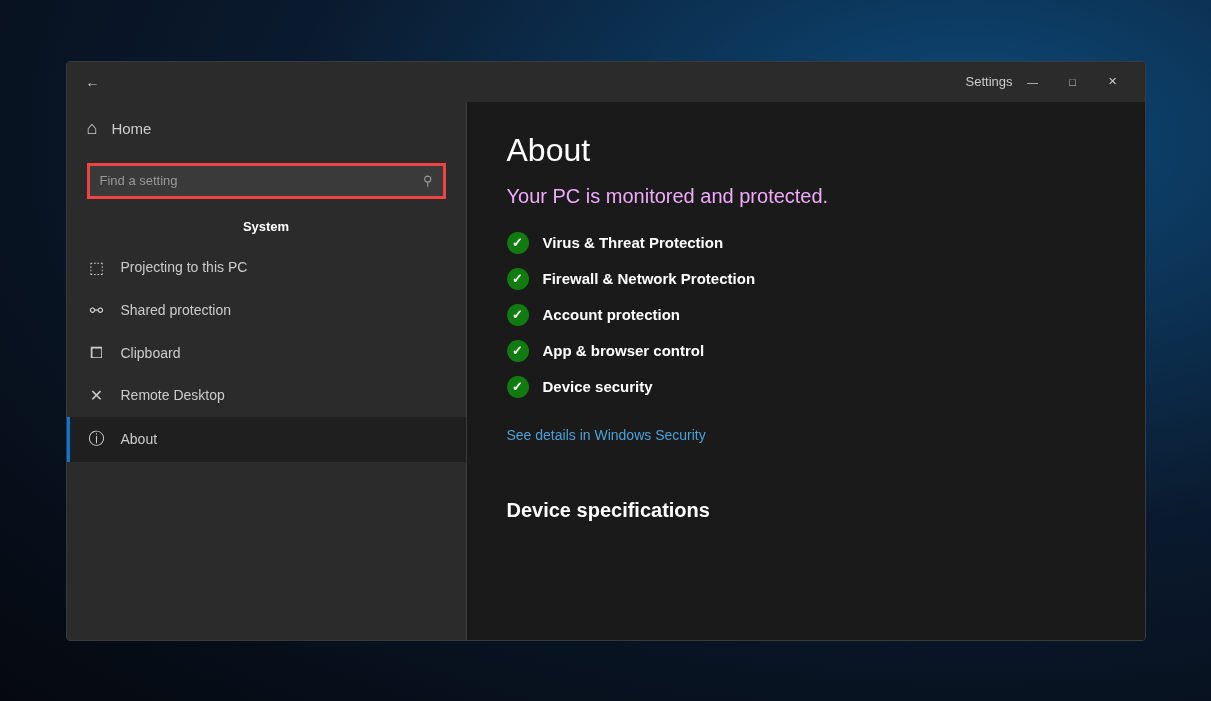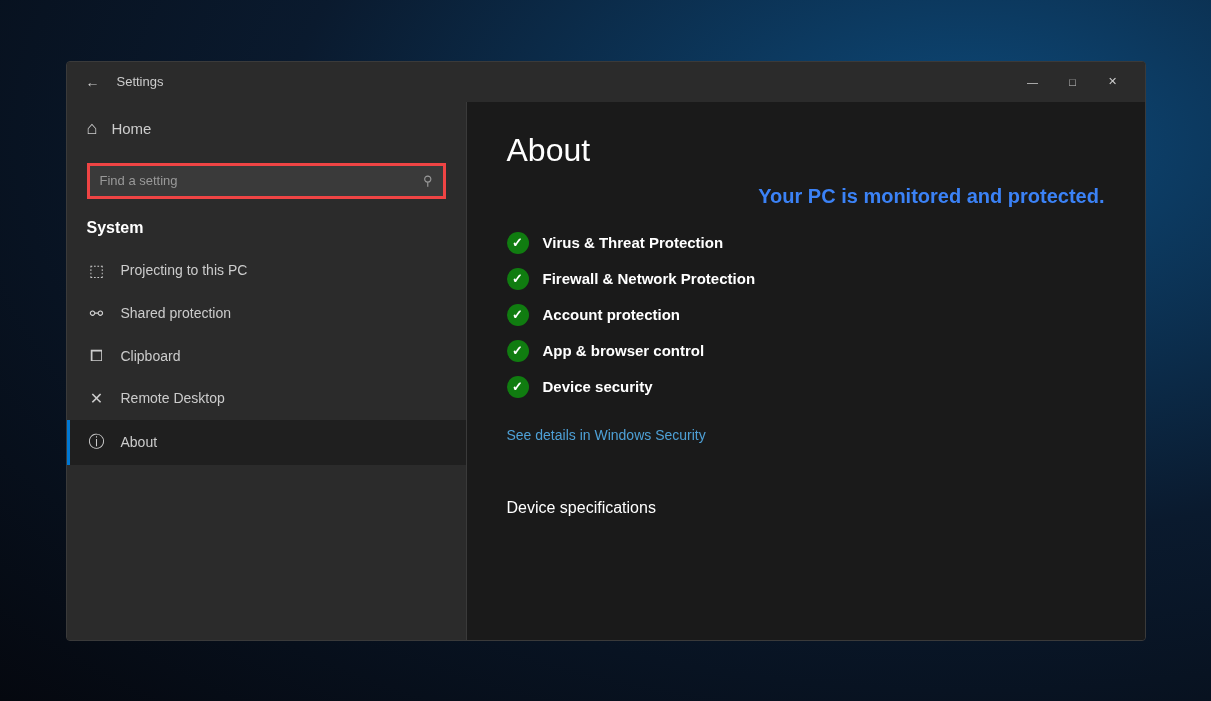--- a/index.html
+++ b/index.html
@@ -42,20 +42,21 @@
       border-radius: 2px;
       cursor: pointer;
       color: #ccc;
       font-size: 14px;
     }
     .titlebar-title {
       color: #ccc;
       font-size: 13px;
       margin-left: 10px;
       flex: 1;
+      text-align: right;
     }
     .titlebar-controls {
       display: flex;
       gap: 0;
     }
     .titlebar-btn {
       width: 40px;
       height: 32px;
       display: flex;
       align-items: center;
@@ -104,23 +105,24 @@
       border: none;
       outline: none;
       color: #ccc;
       font-size: 13px;
       flex: 1;
     }
     .search-input::placeholder { color: #999; }
     .search-icon { color: #999; font-size: 13px; }
     .sidebar-section-title {
       color: #fff;
-      font-size: 16px;
+      font-size: 13px;
       font-weight: 700;
       padding: 8px 20px 12px 20px;
+      text-align: center;
     }
     .sidebar-item {
       display: flex;
       align-items: center;
       gap: 14px;
       padding: 12px 20px;
       color: #ccc;
       cursor: pointer;
       font-size: 14px;
       position: relative;
@@ -150,24 +152,23 @@
       padding: 30px 40px;
     }
     .page-title {
       font-size: 32px;
       font-weight: 300;
       color: #fff;
       margin-bottom: 16px;
     }
     .protection-status {
       font-size: 20px;
-      color: #3b82f6;
+      color: #f0abfc;
       margin-bottom: 24px;
-      font-weight: 700;
-      text-align: right;
+      font-weight: 400;
     }
     .protection-items {
       display: flex;
       flex-direction: column;
       gap: 14px;
       margin-bottom: 28px;
     }
     .protection-item {
       display: flex;
       align-items: center;
@@ -196,22 +197,22 @@
     }
     .details-link {
       color: #4ea0d6;
       font-size: 14px;
       cursor: pointer;
       text-decoration: none;
       margin-bottom: 40px;
       display: inline-block;
     }
     .device-specs-title {
-      font-size: 16px;
-      font-weight: 400;
+      font-size: 20px;
+      font-weight: 700;
       color: #fff;
       margin-top: 16px;
     }
   </style>
 </head>
 <body>
 
 <div class="window">
 
   <div class="titlebar">

